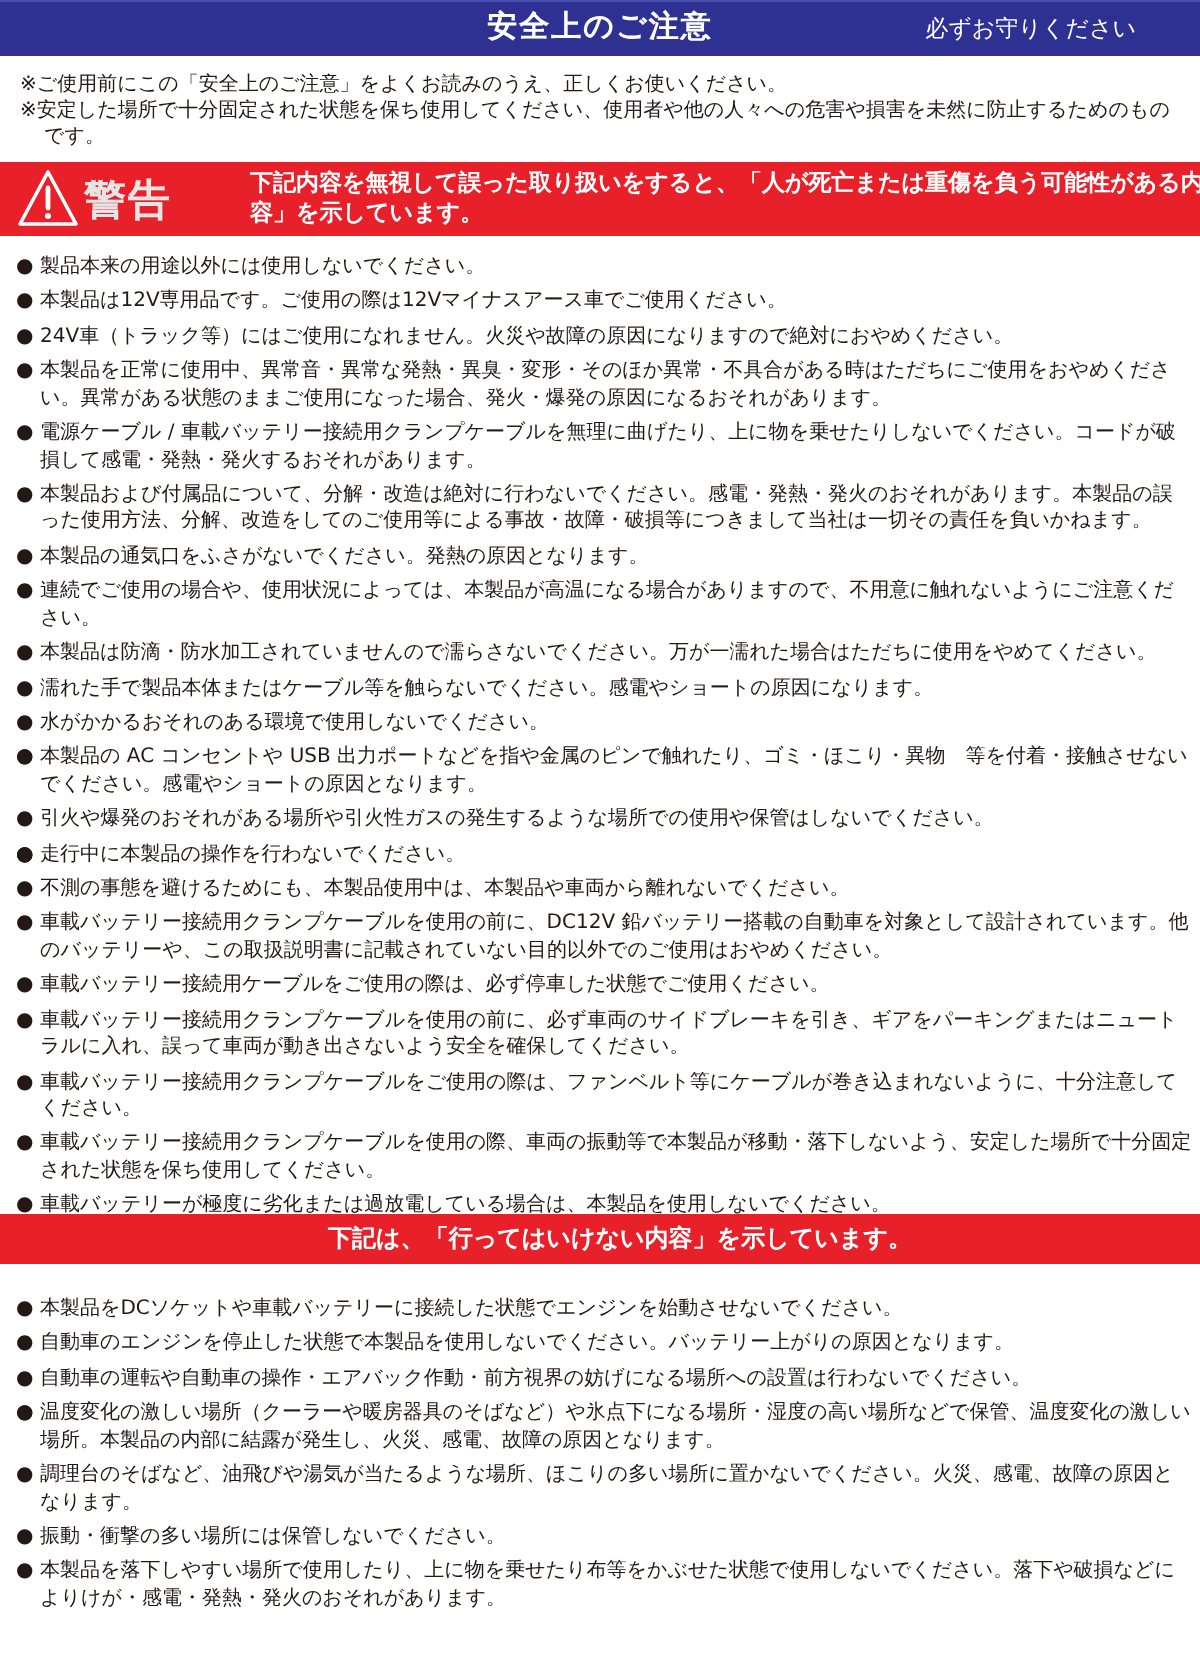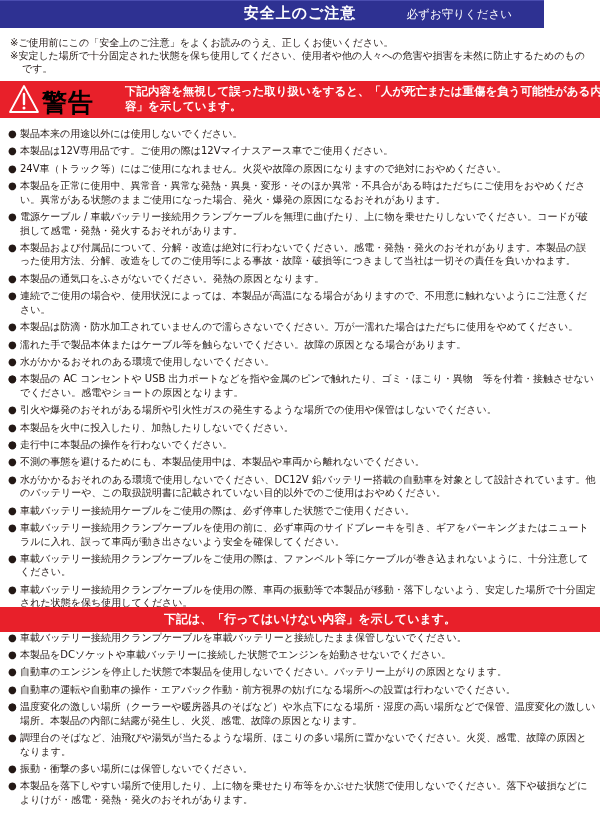--- a/index.html
+++ b/index.html
@@ -2,21 +2,21 @@
 <html><head>
 <meta charset="utf-8">
 <style>
   html, body { margin: 0; padding: 0; background: #ffffff; }
   body {
     width: 600px; height: 830px; overflow: hidden;
     font-family: "DejaVu Sans", "Liberation Sans", sans-serif;
     color: #231815;
   }
   .header {
-    position: absolute; left: 0; top: 0; width: 544px; height: 28px;
+    position: absolute; left: 0; top: 0; width: 600px; height: 28px;
     background: #2e3192;
     border-top: 1px solid #4a4db0;
     box-sizing: border-box;
   }
   .header-title {
     position: absolute; left: 200px; width: 200px; top: 3px;
     text-align: center; color: #fff; font-weight: bold; font-size: 15px; letter-spacing: 1px;
   }
   .header-sub {
     position: absolute; right: 32px; top: 6px;
@@ -26,22 +26,22 @@
     position: absolute; left: 10px; top: 36px; width: 585px;
     font-size: 10px; line-height: 13px;
   }
   .intro p { margin: 0; padding-left: 12px; text-indent: -12px; }
   .warn-bar {
     position: absolute; left: 0; top: 81px; width: 600px; height: 37px;
     background: #e8202a;
   }
   .warn-icon { position: absolute; left: 8px; top: 3px; width: 32px; height: 30px; }
   .warn-label {
-    position: absolute; left: 42px; top: 5px; color: #000000; font-weight: bold;
-    font-size: 25px; letter-spacing: 1px;
+    position: absolute; left: 42px; top: 5px; color: #e5e5e5; font-weight: bold;
+    font-size: 21px; letter-spacing: 1px;
   }
   .warn-text {
     position: absolute; left: 97px; top: 3px; width: 495px; color: #fff;
     font-weight: bold; font-size: 11.5px; line-height: 15px; margin-left: 28px;
   }
   .list {
     position: absolute; left: 8px; width: 588px; margin: 0; padding: 0;
     list-style: none; font-size: 10px; line-height: 13.5px;
   }
   .list li { padding-left: 12px; position: relative; margin-bottom: 3.9px; }
@@ -80,30 +80,30 @@
 <ul class="list list1" id="list1">
     <li><span class="dot">●</span><span>製品本来の用途以外には使用しないでください。</span></li>
     <li><span class="dot">●</span><span>本製品は12V専用品です。ご使用の際は12Vマイナスアース車でご使用ください。</span></li>
     <li><span class="dot">●</span><span>24V車（トラック等）にはご使用になれません。火災や故障の原因になりますので絶対におやめください。</span></li>
     <li><span class="dot">●</span><span>本製品を正常に使用中、異常音・異常な発熱・異臭・変形・そのほか異常・不具合がある時はただちにご使用をおやめください。異常がある状態のままご使用になった場合、発火・爆発の原因になるおそれがあります。</span></li>
     <li><span class="dot">●</span><span>電源ケーブル / 車載バッテリー接続用クランプケーブルを無理に曲げたり、上に物を乗せたりしないでください。コードが破損して感電・発熱・発火するおそれがあります。</span></li>
     <li><span class="dot">●</span><span>本製品および付属品について、分解・改造は絶対に行わないでください。感電・発熱・発火のおそれがあります。本製品の誤った使用方法、分解、改造をしてのご使用等による事故・故障・破損等につきまして当社は一切その責任を負いかねます。</span></li>
     <li><span class="dot">●</span><span>本製品の通気口をふさがないでください。発熱の原因となります。</span></li>
     <li><span class="dot">●</span><span>連続でご使用の場合や、使用状況によっては、本製品が高温になる場合がありますので、不用意に触れないようにご注意ください。</span></li>
     <li><span class="dot">●</span><span>本製品は防滴・防水加工されていませんので濡らさないでください。万が一濡れた場合はただちに使用をやめてください。</span></li>
-    <li><span class="dot">●</span><span>濡れた手で製品本体またはケーブル等を触らないでください。故障の原因となる場合があります。</span></li>
+    <li><span class="dot">●</span><span>濡れた手で製品本体またはケーブル等を触らないでください。感電やショートの原因になります。</span></li>
     <li><span class="dot">●</span><span>水がかかるおそれのある環境で使用しないでください。</span></li>
     <li><span class="dot">●</span></li>
     <li><span class="dot">●</span><span>本製品の AC コンセントや USB 出力ポートなどを指や金属のピンで触れたり、ゴミ・ほこり・異物　等を付着・接触させないでください。感電やショートの原因となります。</span></li>
     <li><span class="dot">●</span><span>引火や爆発のおそれがある場所や引火性ガスの発生するような場所での使用や保管はしないでください。</span></li>
-    <li><span class="dot">●</span><span>本製品を火中に投入したり、加熱したりしないでください。</span></li>
+    <li><span class="dot">●</span></li>
     <li><span class="dot">●</span></li>
     <li><span class="dot">●</span><span>走行中に本製品の操作を行わないでください。</span></li>
     <li><span class="dot">●</span><span>不測の事態を避けるためにも、本製品使用中は、本製品や車両から離れないでください。</span></li>
-    <li><span class="dot">●</span><span>水がかかるおそれのある環境で使用しないでください、DC12V 鉛バッテリー搭載の自動車を対象として設計されています。他のバッテリーや、この取扱説明書に記載されていない目的以外でのご使用はおやめください。</span></li>
+    <li><span class="dot">●</span><span>車載バッテリー接続用クランプケーブルを使用の前に、DC12V 鉛バッテリー搭載の自動車を対象として設計されています。他のバッテリーや、この取扱説明書に記載されていない目的以外でのご使用はおやめください。</span></li>
     <li><span class="dot">●</span><span>車載バッテリー接続用ケーブルをご使用の際は、必ず停車した状態でご使用ください。</span></li>
     <li><span class="dot">●</span><span>車載バッテリー接続用クランプケーブルを使用の前に、必ず車両のサイドブレーキを引き、ギアをパーキングまたはニュートラルに入れ、誤って車両が動き出さないよう安全を確保してください。</span></li>
     <li><span class="dot">●</span><span>車載バッテリー接続用クランプケーブルをご使用の際は、ファンベルト等にケーブルが巻き込まれないように、十分注意してください。</span></li>
     <li><span class="dot">●</span><span>車載バッテリー接続用クランプケーブルを使用の際、車両の振動等で本製品が移動・落下しないよう、安定した場所で十分固定された状態を保ち使用してください。</span></li>
     <li><span class="dot">●</span><span>車載バッテリーが極度に劣化または過放電している場合は、本製品を使用しないでください。</span></li>
     <li><span class="dot">●</span><span>車載バッテリー接続用クランプケーブルを車載バッテリーと接続したまま保管しないでください。</span></li>
   </ul>
 
 <div class="dont-bar">
   <span class="dont-text">下記は、「行ってはいけない内容」を示しています。</span>

